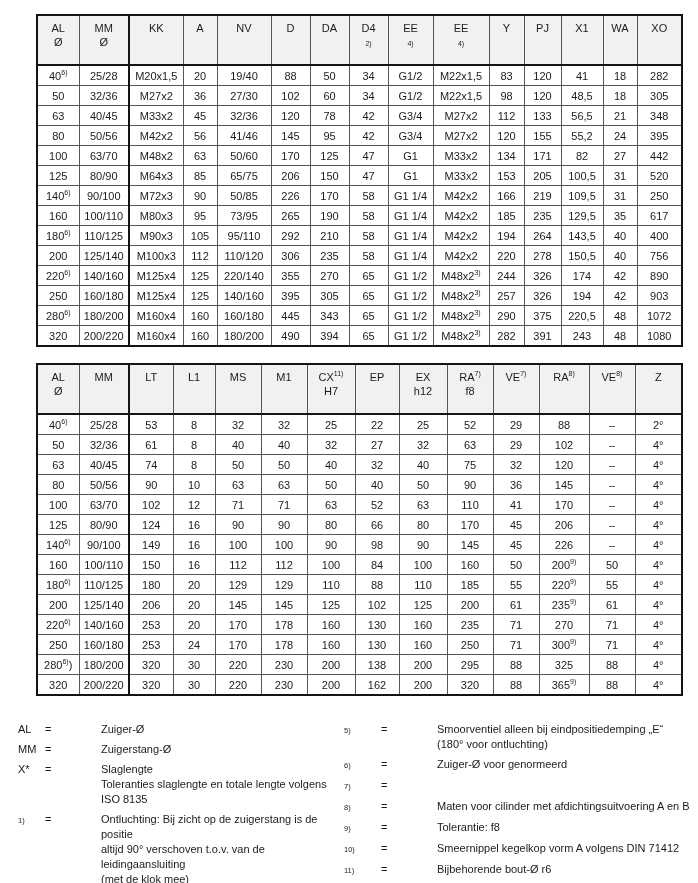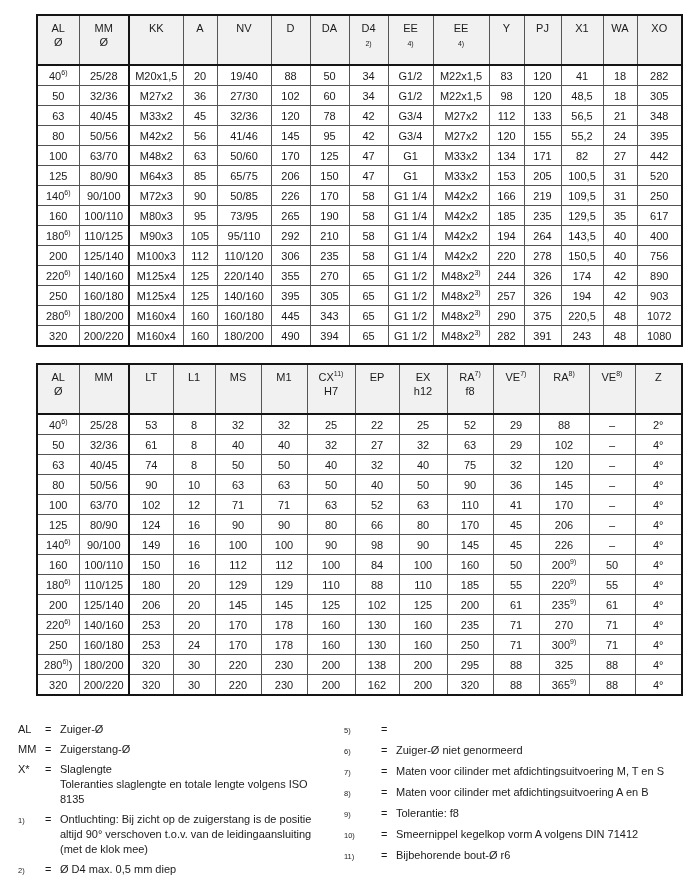--- a/index.html
+++ b/index.html
@@ -30,21 +30,21 @@
   .footnotes{
     display:flex;margin:26px 0 0 18px;width:672px;font-size:11px;line-height:15px;
   }
   .fcol-left{width:316px;flex:none;margin-right:10px;}
   .fcol-right{flex:1;}
   .note{display:flex;margin-bottom:5px;}
   .nkey{flex:none;width:27px;}
   .fcol-right .nkey{width:37px;}
   .nkey.small{font-size:7.5px;padding-top:1px;}
   .neq{flex:none;width:15px;}
-  .ntext{flex:1;}
+  .ntext{flex:1;margin-left:41px;}
 </style>
 </head>
 <body>
 
 <table id="tbl1" class="tbl">
   <colgroup>
     <col style="width:42px">
       <col style="width:50px">
       <col style="width:54px">
       <col style="width:34px">
@@ -676,30 +676,30 @@
       <div class="note">
         <span class="nkey small">2)</span>
         <span class="neq">=</span>
         <span class="ntext">Ø D4 max. 0,5 mm diep</span>
       </div>
     </div>
   <div class="fcol-right">
       <div class="note">
         <span class="nkey small">5)</span>
         <span class="neq">=</span>
+        <span class="ntext">Smoorventiel alleen bij eindpositiedemping „E“<br>(180° voor ontluchting)</span>
       </div>
       <div class="note">
         <span class="nkey small">6)</span>
         <span class="neq">=</span>
-        <span class="ntext">Zuiger-Ø niet genormeerd</span>
+        <span class="ntext">Zuiger-Ø voor genormeerd</span>
       </div>
       <div class="note">
         <span class="nkey small">7)</span>
         <span class="neq">=</span>
-        <span class="ntext">Maten voor cilinder met afdichtingsuitvoering M, T en S</span>
       </div>
       <div class="note">
         <span class="nkey small">8)</span>
         <span class="neq">=</span>
         <span class="ntext">Maten voor cilinder met afdichtingsuitvoering A en B</span>
       </div>
       <div class="note">
         <span class="nkey small">9)</span>
         <span class="neq">=</span>
         <span class="ntext">Tolerantie: f8</span>

